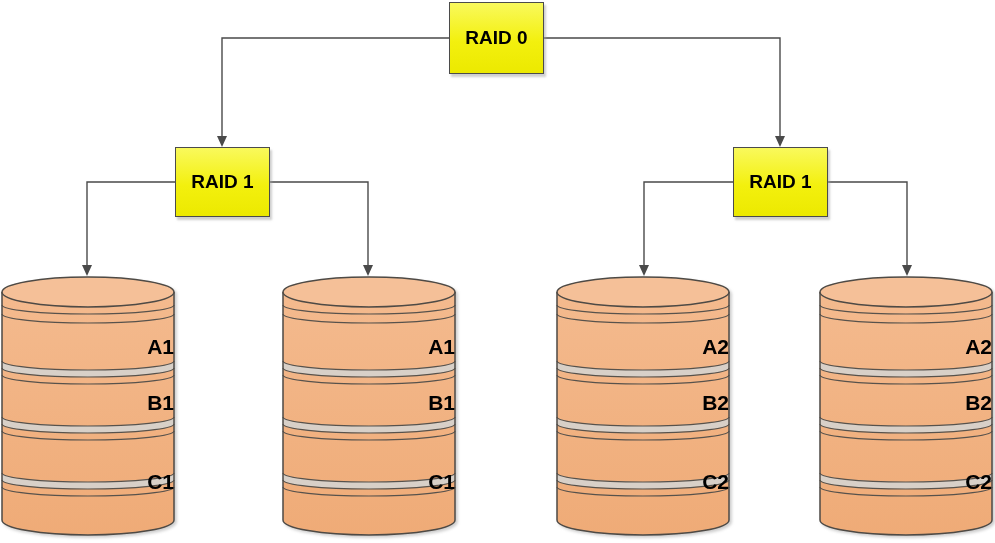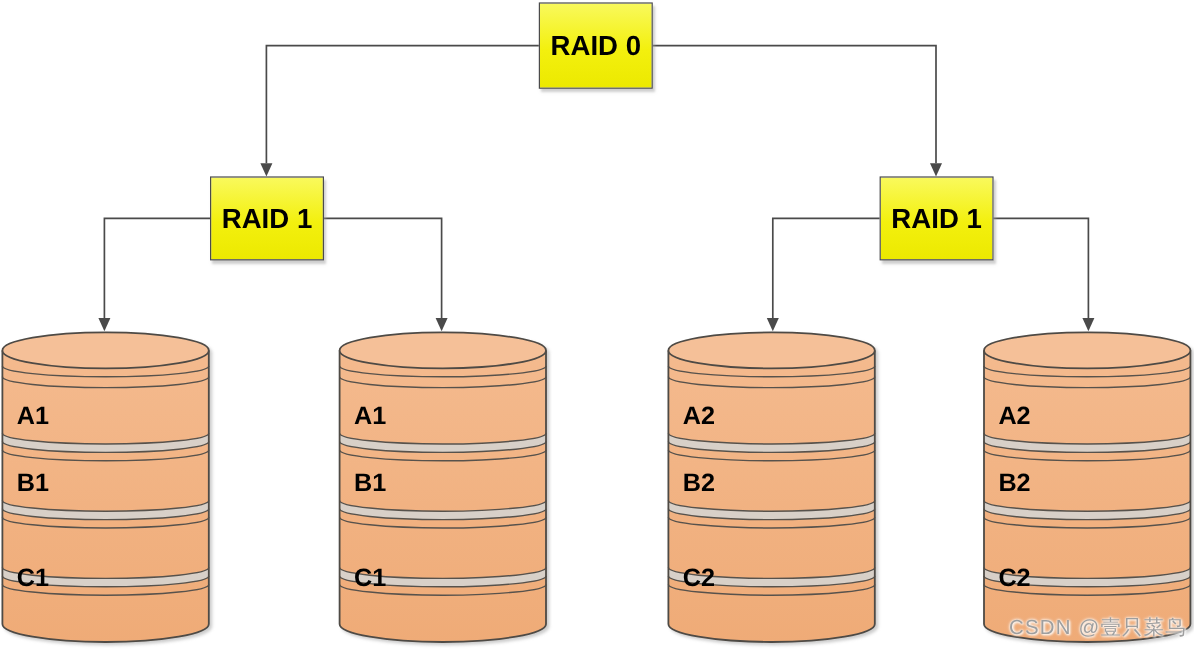--- a/index.html
+++ b/index.html
@@ -10,29 +10,29 @@
     font-family:"Liberation Sans", sans-serif;
     overflow:hidden;
   }
   .layer{position:absolute;left:0;top:0;}
   .node{
     position:absolute;
     display:flex;align-items:center;justify-content:center;
     background:linear-gradient(180deg,#f9f95c 0%,#f3f00e 55%,#ece900 100%);
     border:1.5px solid #4b4b4b;
     box-shadow:2px 3px 2px rgba(160,160,160,.5);
-    font-weight:bold;font-size:23px;color:#000;
+    font-weight:bold;font-size:19px;color:#000;
     box-sizing:border-box;
   }
   .node-raid0{left:449px;top:2px;width:95px;height:72px;}
   .node-raid1-left{left:175px;top:147px;width:95px;height:70px;}
   .node-raid1-right{left:733px;top:147px;width:95px;height:70px;}
   .seg-label{
     position:absolute;width:172px;height:28px;line-height:28px;
-    text-align:left;font-weight:bold;font-size:21px;color:#000;padding-left:12px;
+    text-align:right;font-weight:bold;font-size:21px;color:#000;
   }
   .c1{left:2px}.c2{left:283px}.c3{left:557px}.c4{left:820px}
   .rA{top:333px}.rB{top:389px}.rC{top:468px}
   .watermark{
     position:absolute;right:6px;top:511px;
     font-size:17px;color:#9e9e9e;letter-spacing:1px;
     text-shadow:0 0 3px #ffffff,0 0 2px #ffffff,1px 1px 2px #ffffff;
     white-space:nowrap;
   }
   .disk-use{filter:drop-shadow(2.5px 2.5px 1.5px rgba(110,110,110,.35));}
@@ -117,15 +117,14 @@
   <div class="seg-label c2 rC">C1</div>
 
   <div class="seg-label c3 rA">A2</div>
   <div class="seg-label c3 rB">B2</div>
   <div class="seg-label c3 rC">C2</div>
 
   <div class="seg-label c4 rA">A2</div>
   <div class="seg-label c4 rB">B2</div>
   <div class="seg-label c4 rC">C2</div>
 
-  <div class="watermark">CSDN @壹只菜鸟</div>
 
 </div>
 
 </body></html>

